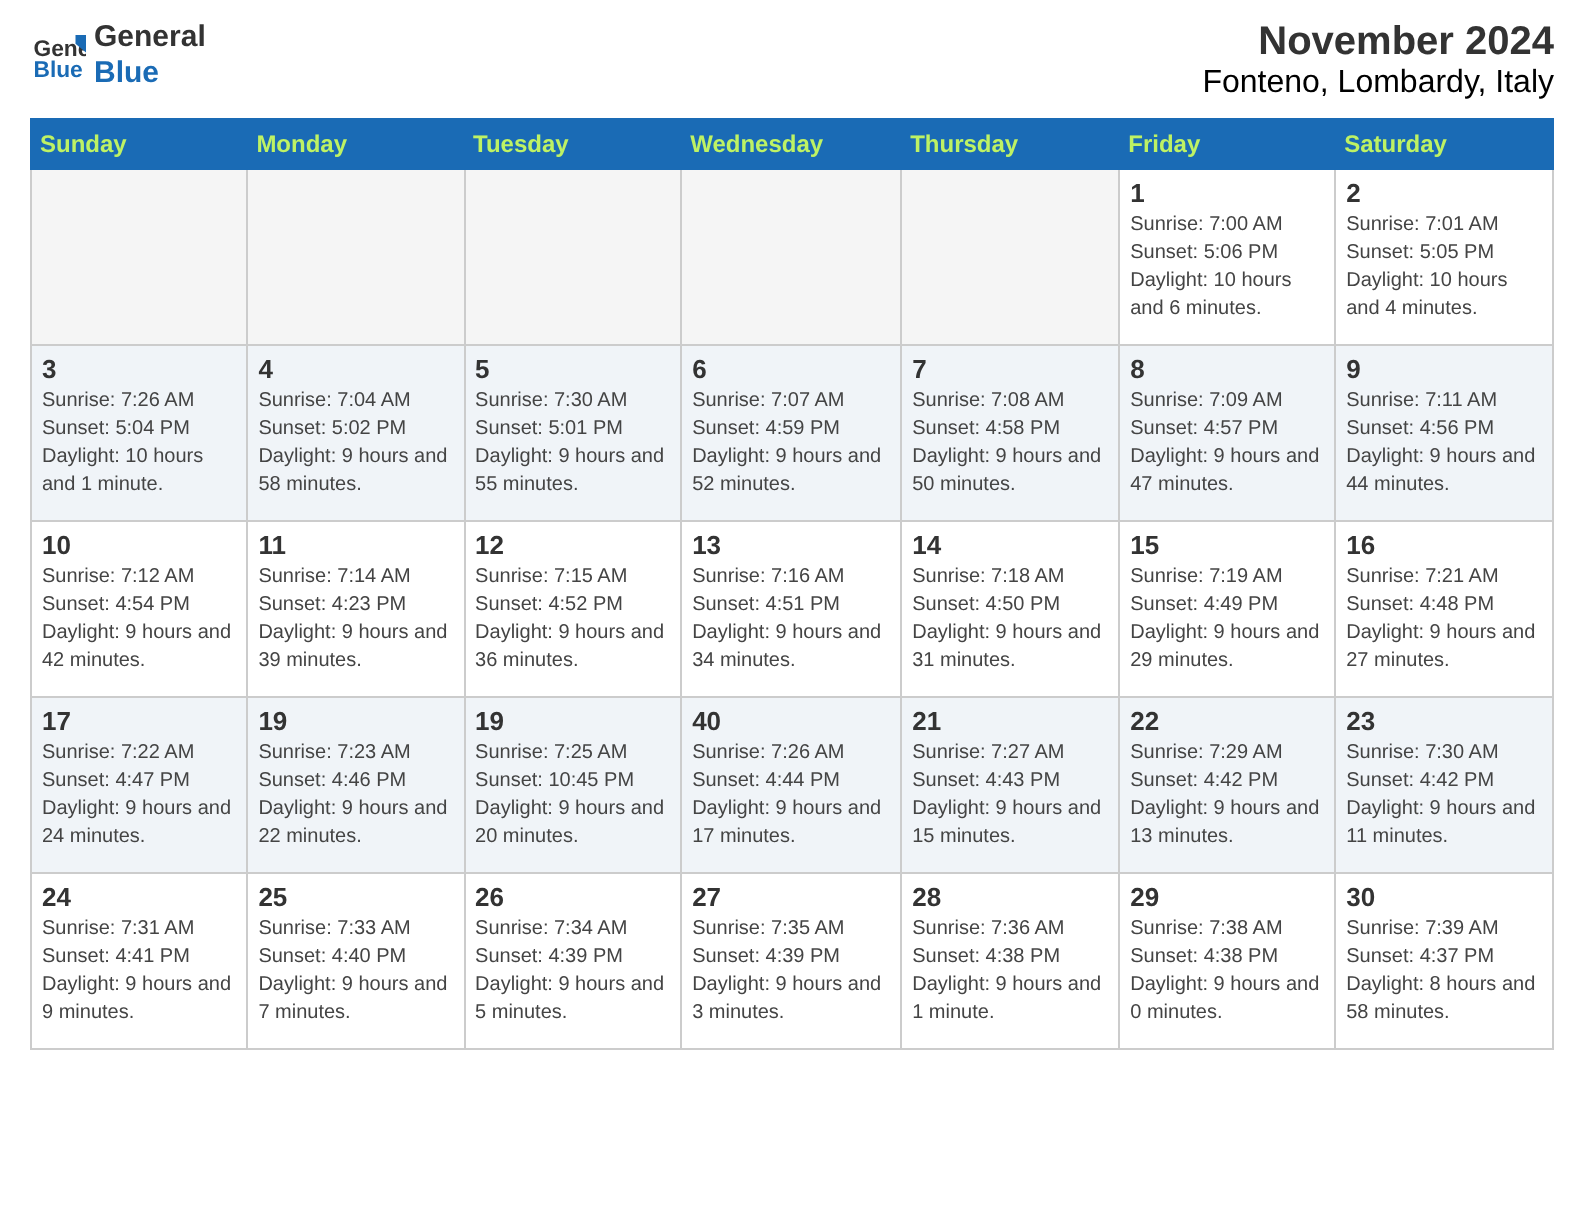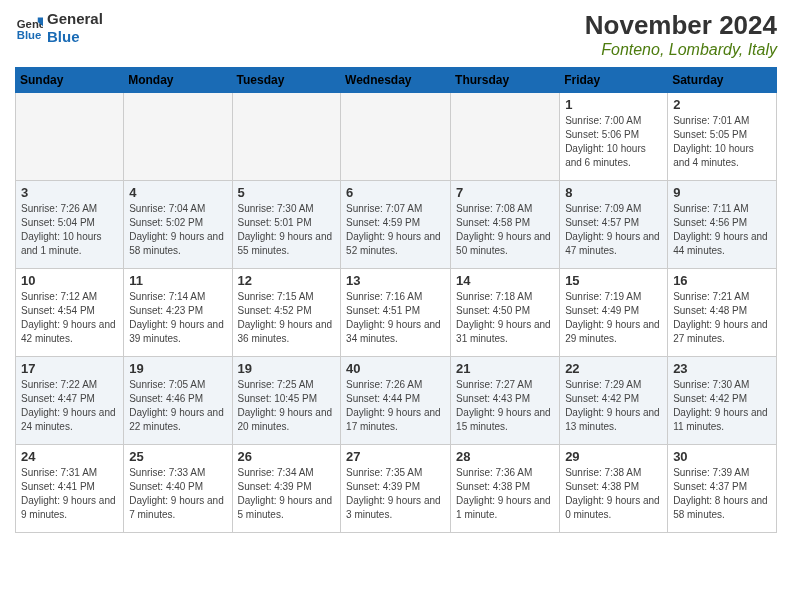--- a/index.html
+++ b/index.html
@@ -27,37 +27,36 @@
       gap: 4px;
     }
     .logo-icon {
       width: 28px;
       height: 28px;
     }
     .title-block {
       text-align: right;
     }
     .month-title {
-      font-size: 26px;
+      font-size: 20px;
       font-weight: bold;
       color: #333;
     }
     .location {
       font-size: 16px;
-      color: #4d7c0f;
-      font-style: italic;
+      color: #000000;
     }
     .calendar {
       width: 100%;
       border-collapse: collapse;
       font-size: 11px;
     }
     .calendar th {
       background: #1a6bb5;
-      color: #000000;
+      color: #bef264;
       padding: 5px 4px;
       text-align: left;
       font-size: 12px;
       font-weight: bold;
       border: 1px solid #1a6bb5;
     }
     .calendar td {
       border: 1px solid #ccc;
       padding: 4px 5px;
       vertical-align: top;
@@ -244,21 +243,21 @@
         <tr class="row-alt">
           <td>
             <div class="day-num">17</div>
             <div class="day-info">Sunrise: 7:22 AM
 Sunset: 4:47 PM
 Daylight: 9 hours
 and 24 minutes.</div>
           </td>
           <td>
             <div class="day-num">19</div>
-            <div class="day-info">Sunrise: 7:05 AM
+            <div class="day-info">Sunrise: 7:23 AM
 Sunset: 4:46 PM
 Daylight: 9 hours
 and 22 minutes.</div>
           </td>
           <td>
             <div class="day-num">19</div>
             <div class="day-info">Sunrise: 7:25 AM
 Sunset: 10:45 PM
 Daylight: 9 hours
 and 20 minutes.</div>

